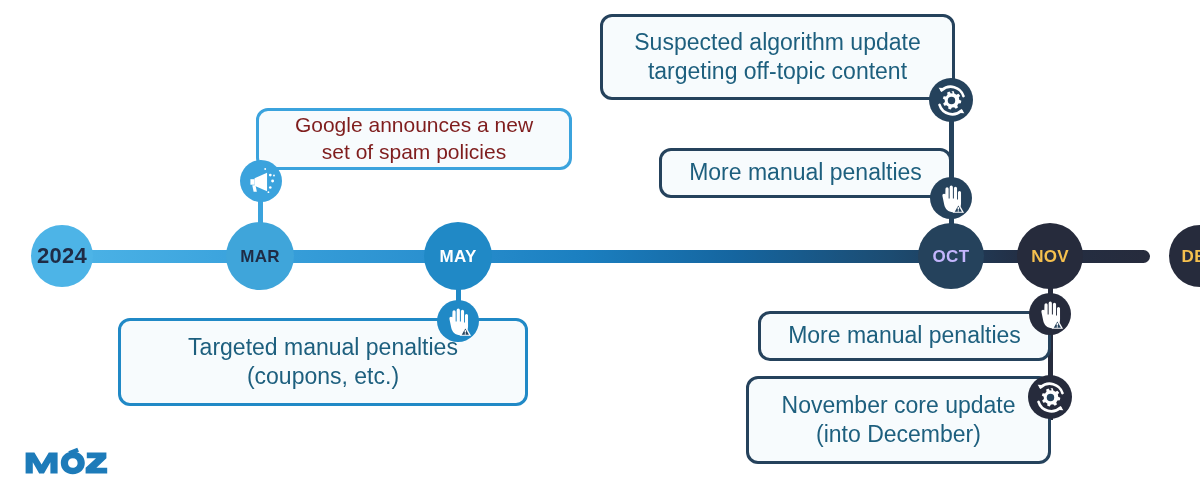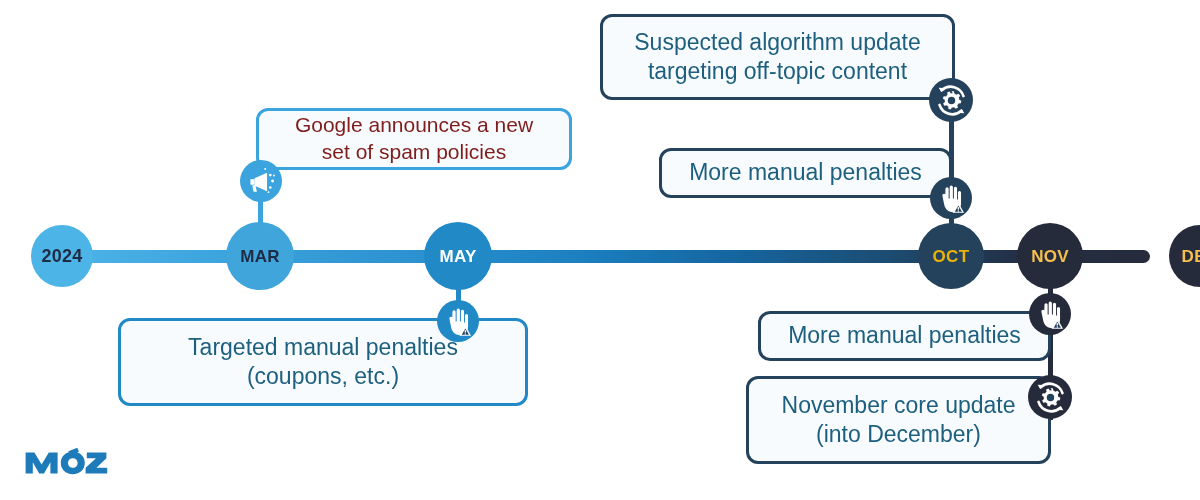--- a/index.html
+++ b/index.html
@@ -77,30 +77,30 @@
   <div class="axis"></div>
 
   <div id="connector-layer">
       <div class="conn" style="left: 257.5px; top: 200px; width: 5px; height: 56px; background: rgb(59, 163, 221);"></div>
       <div class="conn" style="left: 455.5px; top: 256px; width: 5px; height: 88px; background: rgb(32, 137, 198);"></div>
       <div class="conn" style="left: 948.5px; top: 100px; width: 5px; height: 156px; background: rgb(37, 66, 92);"></div>
       <div class="conn" style="left: 1047.5px; top: 256px; width: 5px; height: 164px; background: rgb(38, 43, 60);"></div>
     </div>
 
   <div id="node-layer">
-      <div class="node" style="left: 31px; top: 225px; width: 62px; height: 62px; background: rgb(77, 180, 231); color: rgb(31, 43, 69); font-size: 18px;">
+      <div class="node" style="left: 31px; top: 225px; width: 62px; height: 62px; background: rgb(77, 180, 231); color: rgb(31, 43, 69); font-size: 22px;">
         <span>2024</span>
       </div>
       <div class="node" style="left: 226px; top: 222px; width: 68px; height: 68px; background: rgb(63, 165, 218); color: rgb(31, 43, 69); font-size: 17px;">
         <span>MAR</span>
       </div>
       <div class="node" style="left: 424px; top: 222px; width: 68px; height: 68px; background: rgb(32, 137, 198); color: rgb(255, 255, 255); font-size: 17px;">
         <span>MAY</span>
       </div>
-      <div class="node" style="left: 918px; top: 223px; width: 66px; height: 66px; background: rgb(37, 66, 92); color: #eab308; font-size: 17px;">
+      <div class="node" style="left: 918px; top: 223px; width: 66px; height: 66px; background: rgb(37, 66, 92); color: #c4b5fd; font-size: 17px;">
         <span>OCT</span>
       </div>
       <div class="node" style="left: 1017px; top: 223px; width: 66px; height: 66px; background: rgb(38, 43, 60); color: rgb(245, 192, 78); font-size: 17px;">
         <span>NOV</span>
       </div>
       <div class="node" style="left: 1169px; top: 225px; width: 62px; height: 62px; background: rgb(38, 43, 60); color: rgb(245, 192, 78); font-size: 17px;">
         <span>DEC</span>
       </div>
     </div>
 

